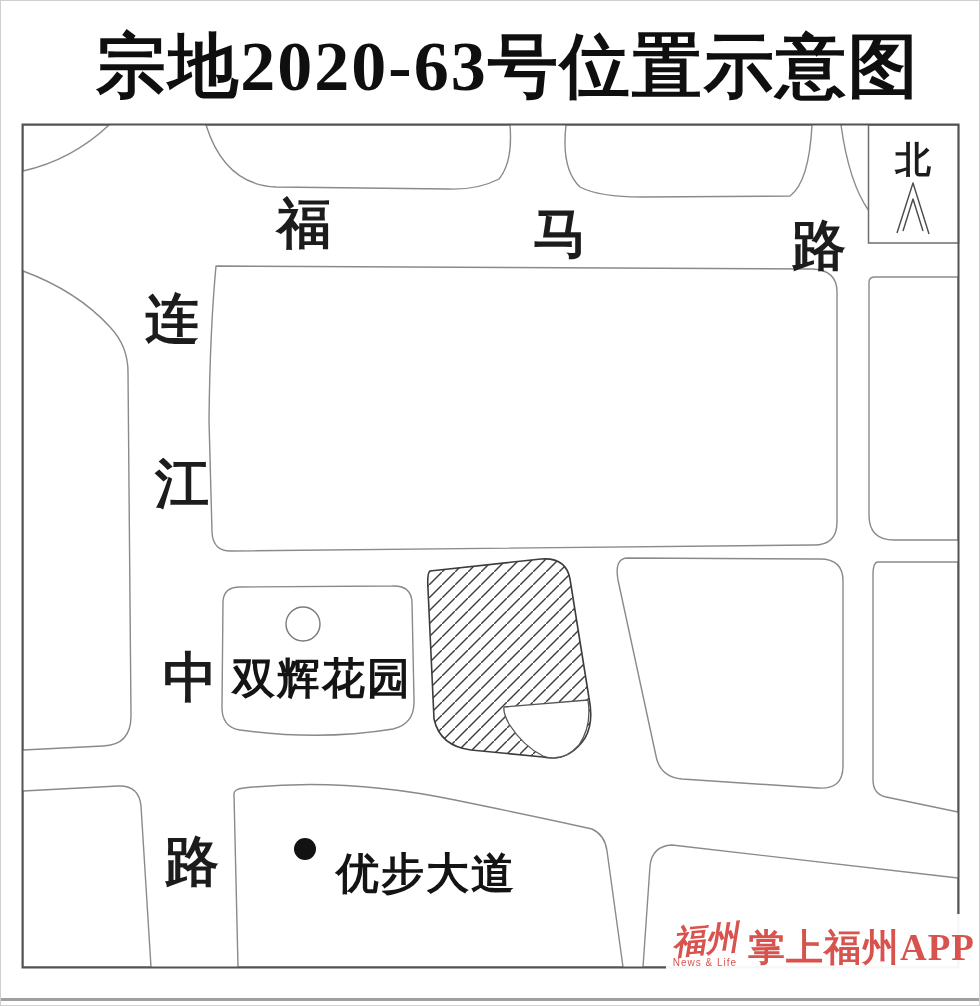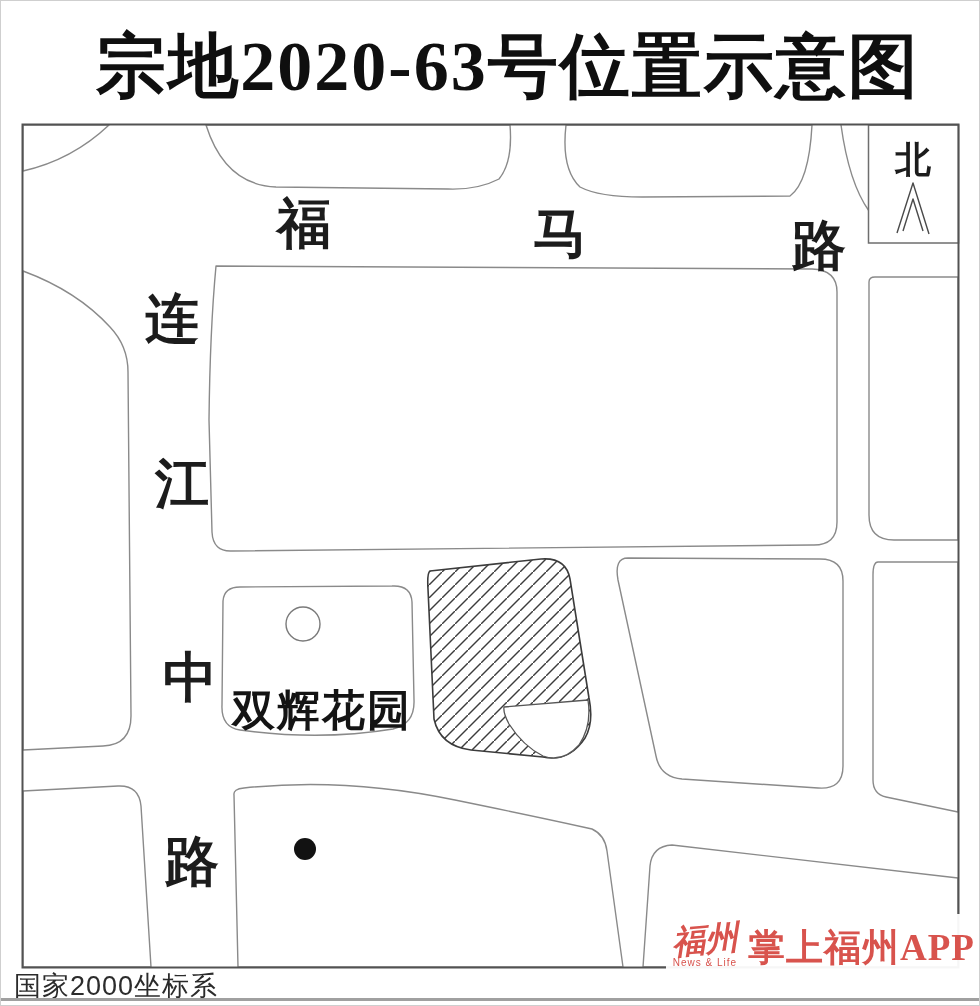--- a/index.html
+++ b/index.html
@@ -105,25 +105,25 @@
 
   <div class="char" style="left:304px;top:223px;">福</div>
   <div class="char" style="left:560px;top:233px;">马</div>
   <div class="char" style="left:819px;top:245px;">路</div>
 
   <div class="char" style="left:172px;top:318px;">连</div>
   <div class="char" style="left:182px;top:483px;">江</div>
   <div class="char" style="left:190px;top:677px;">中</div>
   <div class="char" style="left:192px;top:861px;">路</div>
 
-  <div class="label" style="left:322px;top:678px;margin-top:32px;">双辉花园</div>
+  <div class="label" style="left:322px;top:678px;">双辉花园</div>
+  <div class="label" style="left:426px;top:873px;">优步大道</div>
 
   <div class="char north-label" style="left:913px;top:160px;">北</div>
 
-  <div class="footer-note">国家2000坐标系</div>
 
   <div class="watermark">
     <div class="wm-logo">
       <div class="wm-logo-main">福州</div>
       <div class="wm-logo-sub">News &amp; Life</div>
     </div>
     <div class="wm-app">掌上福州APP</div>
   </div>
 
   <div class="bottom-rule"></div>

